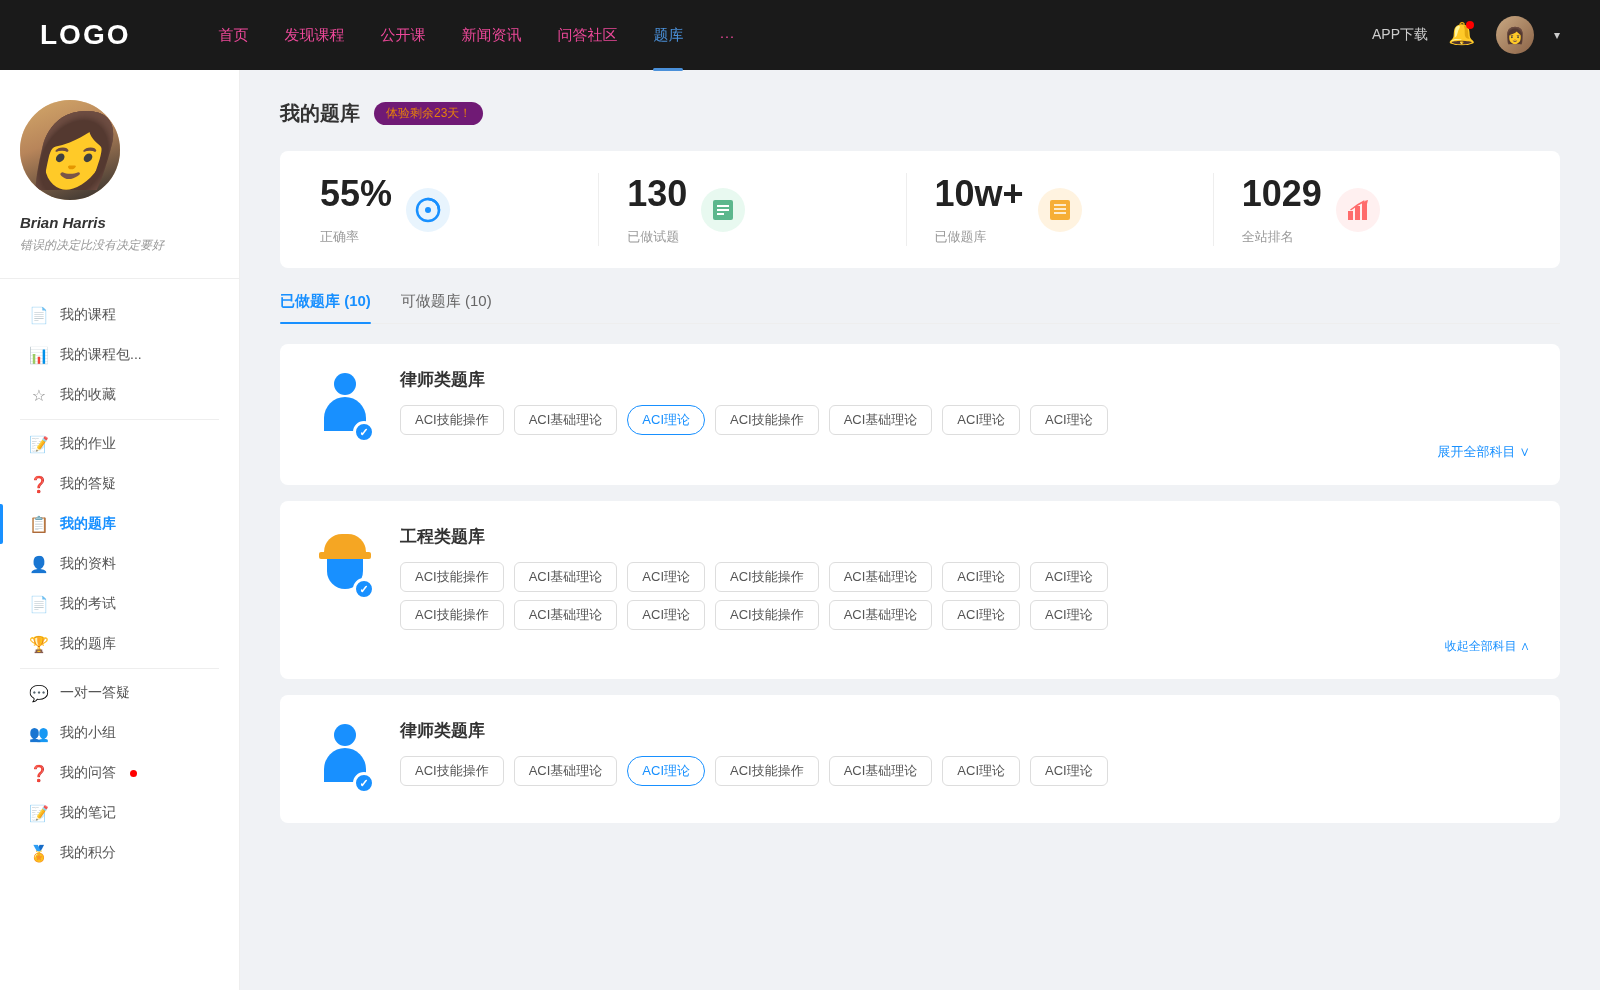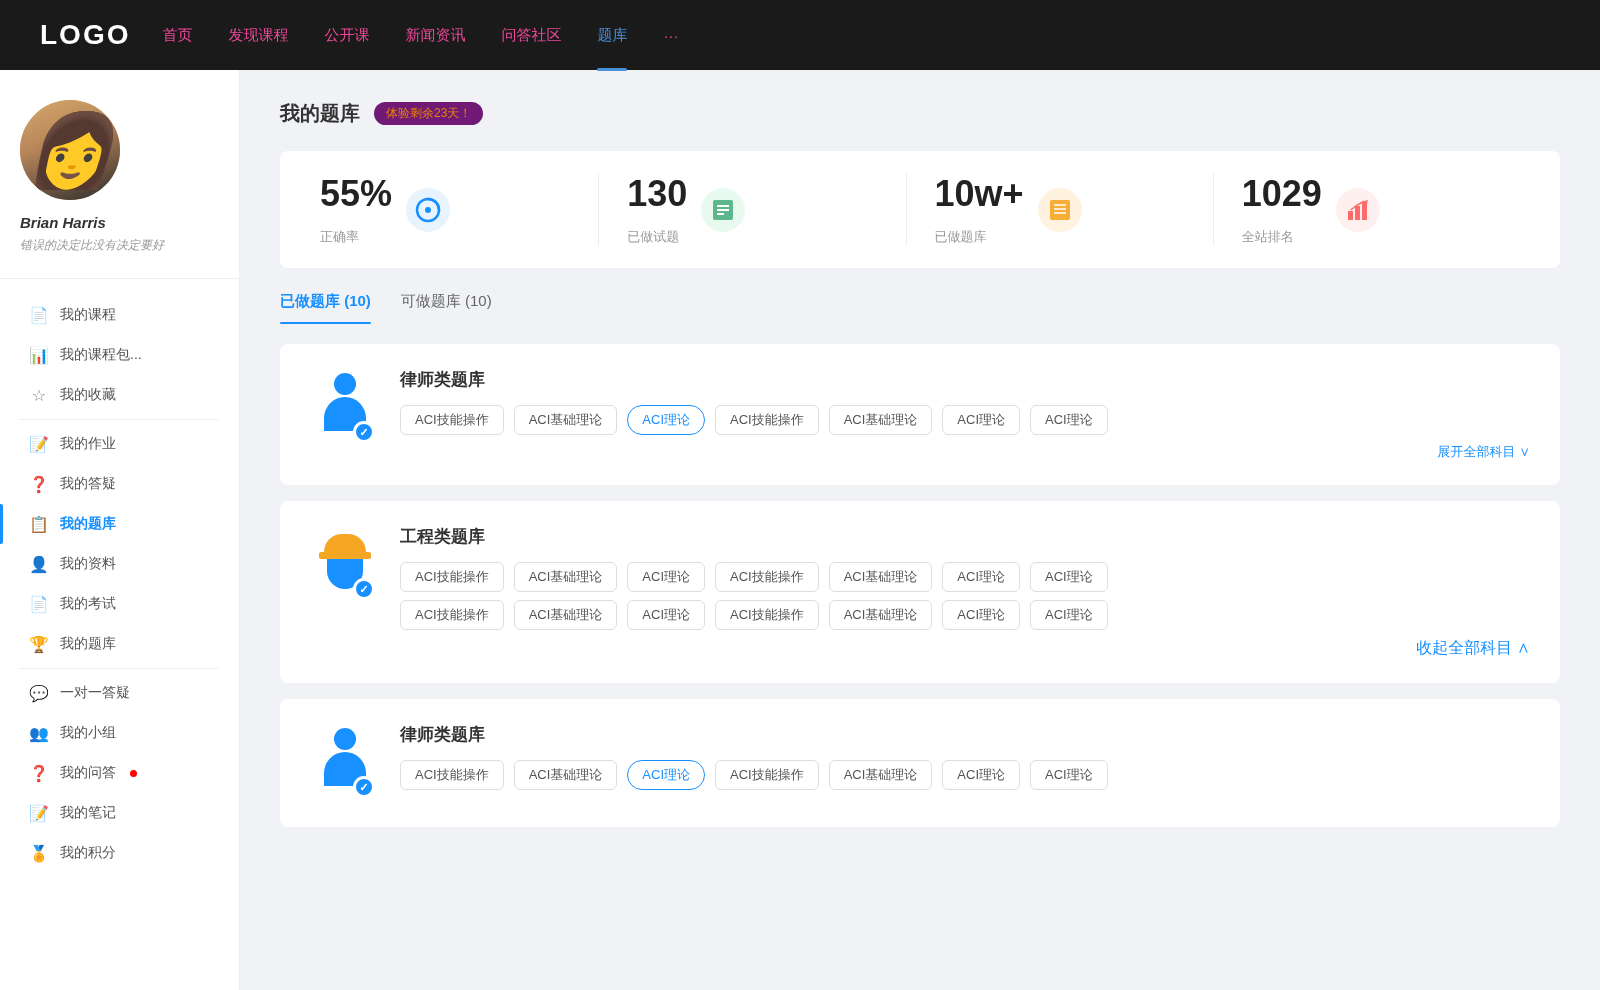--- a/index.html
+++ b/index.html
@@ -14,21 +14,21 @@
       padding: 0 40px;
       position: fixed;
       top: 0; left: 0; right: 0;
       z-index: 100;
     }
     .navbar-logo {
       color: white;
       font-size: 28px;
       font-weight: bold;
       letter-spacing: 2px;
-      margin-right: 32px;
+      margin-right: 88px;
     }
     .navbar-nav {
       display: flex;
       align-items: center;
       gap: 36px;
       flex: 1;
     }
     .nav-item {
       color: #ec4899;
       font-size: 15px;
@@ -333,40 +333,51 @@
     }
     .expand-btn {
       color: #1890ff;
       font-size: 13px;
       cursor: pointer;
       text-align: right;
       margin-top: 6px;
     }
     .collapse-btn {
       color: #1890ff;
-      font-size: 16px;
+      font-size: 12px;
       cursor: pointer;
       text-align: right;
       margin-top: 6px;
     }
   </style>
 </head>
 <body>
 
 <nav class="navbar">
   <div class="navbar-logo">LOGO</div>
   <div class="navbar-nav">
     <span class="nav-item">首页</span>
     <span class="nav-item">发现课程</span>
     <span class="nav-item">公开课</span>
     <span class="nav-item">新闻资讯</span>
     <span class="nav-item">问答社区</span>
     <span class="nav-item active">题库</span>
     <span class="nav-item">···</span>
   </div>
+  <div class="navbar-right">
+    <span class="navbar-app-download">APP下载</span>
+    <div class="navbar-bell">
+      <span class="bell-icon">🔔</span>
+      <span class="bell-dot"></span>
+    </div>
+    <div class="navbar-avatar">
+      <div class="avatar-img">👩</div>
+    </div>
+    <span class="navbar-chevron">▾</span>
+  </div>
 </nav>
 
 <div class="page-wrapper">
 
   <aside class="sidebar">
     <div class="sidebar-profile">
       <div class="profile-avatar">
         <div class="profile-avatar-inner"></div>
       </div>
       <div class="profile-name">Brian Harris</div>

